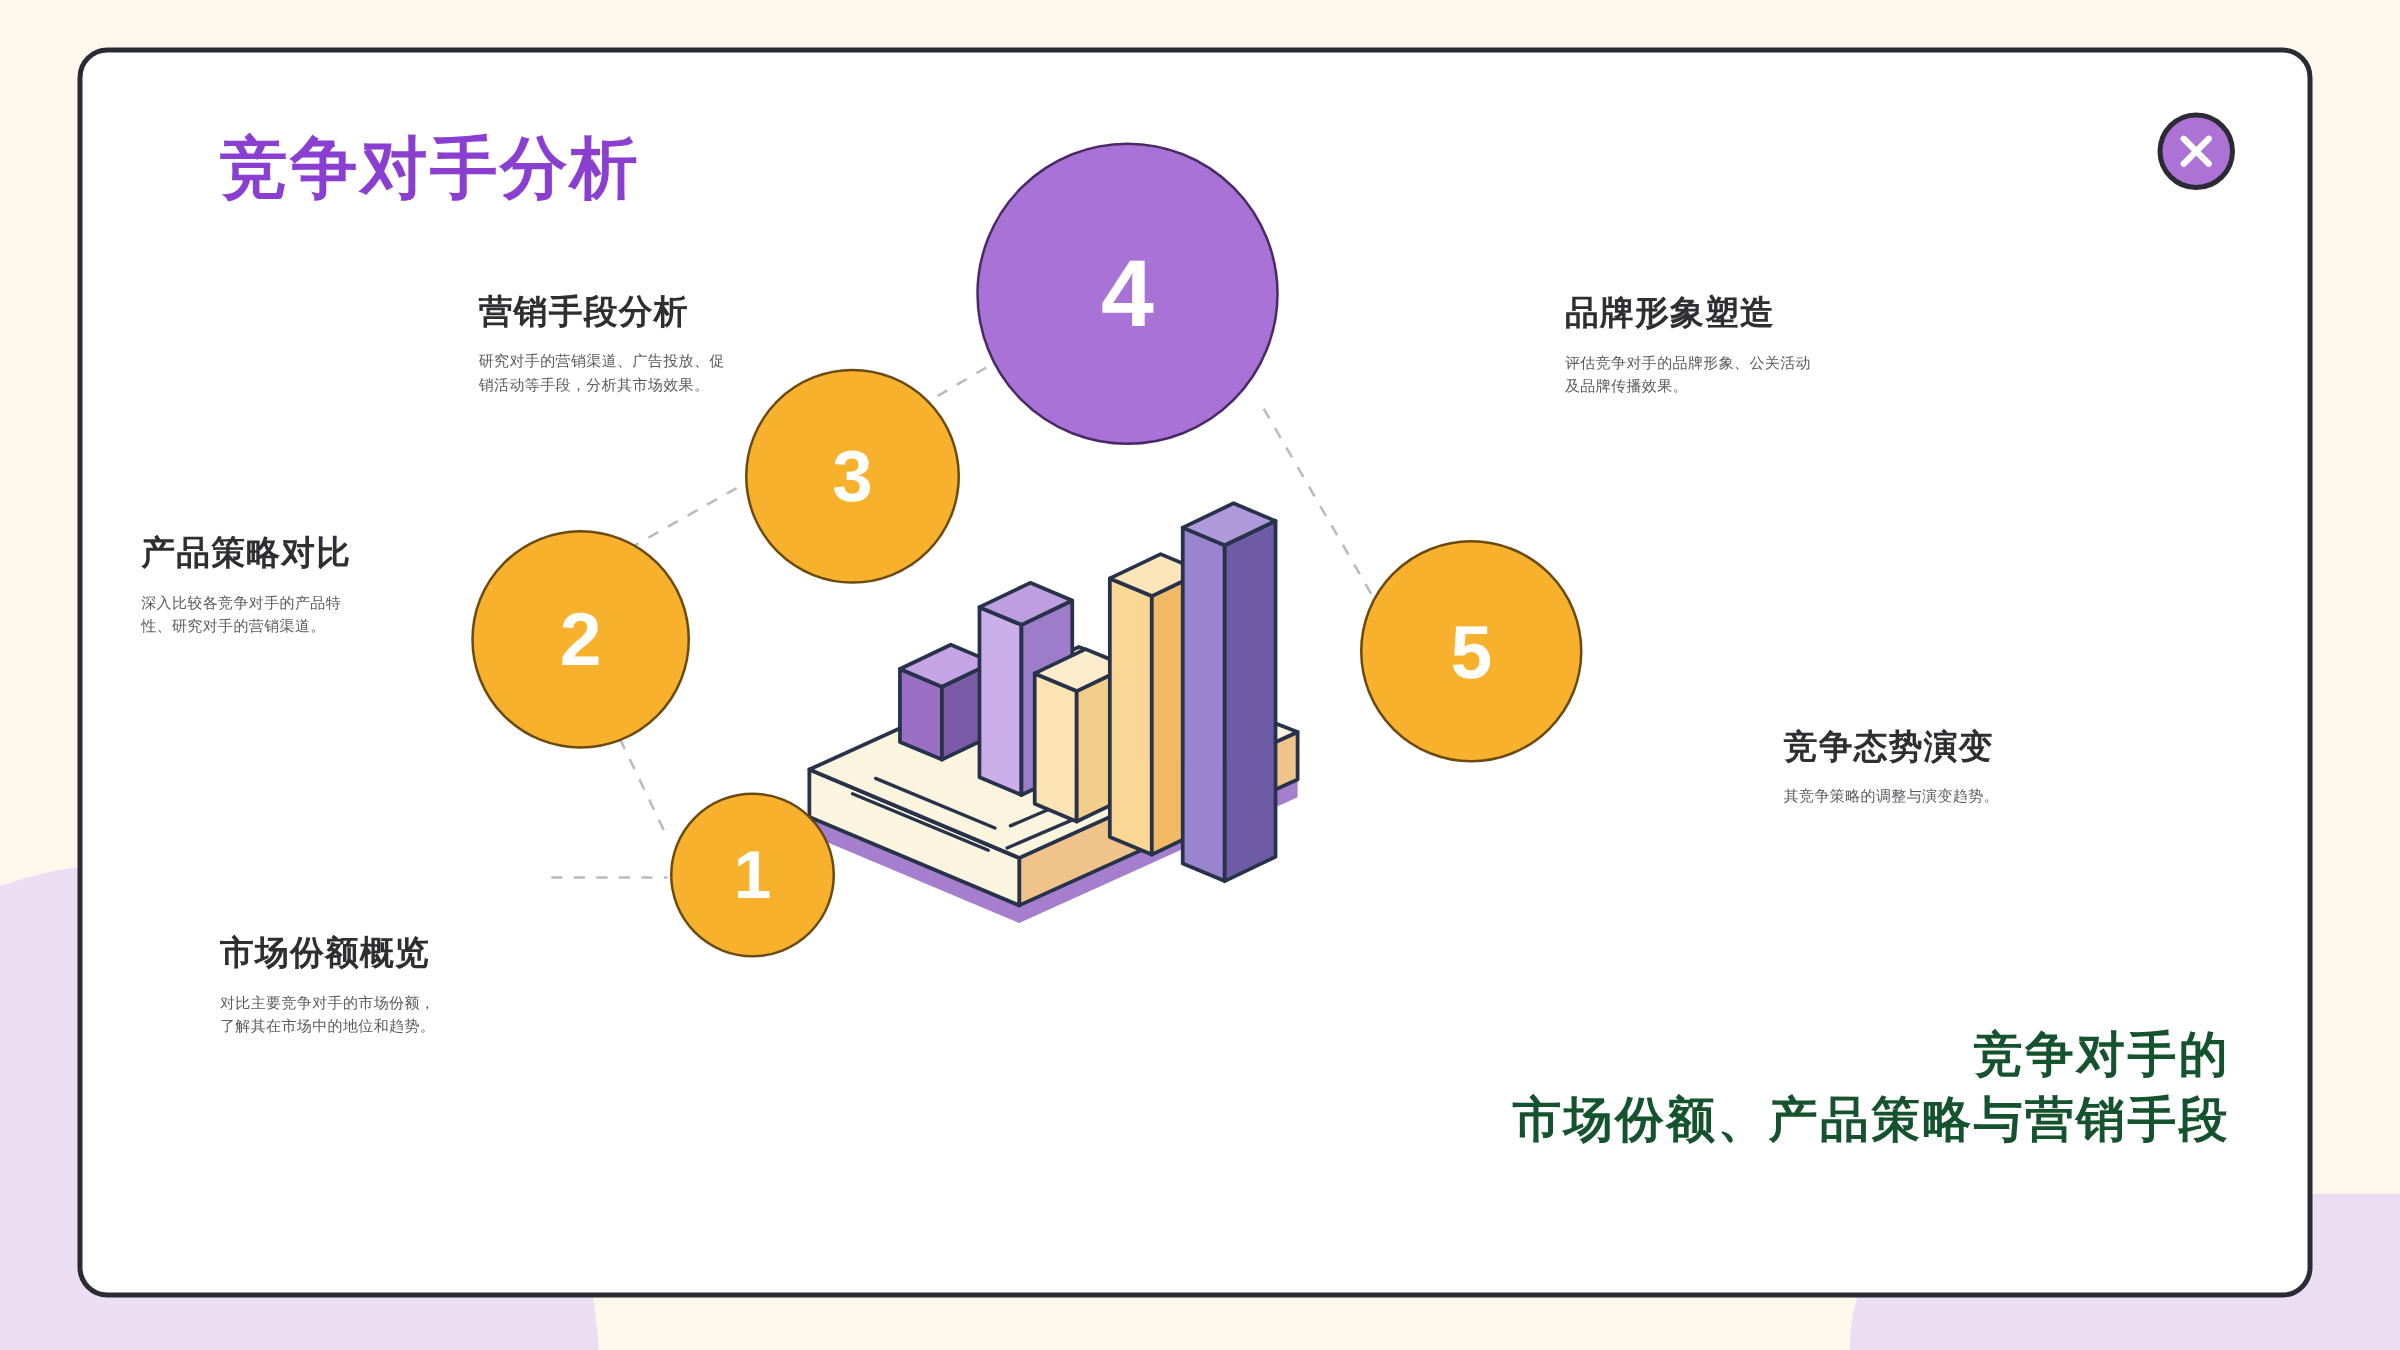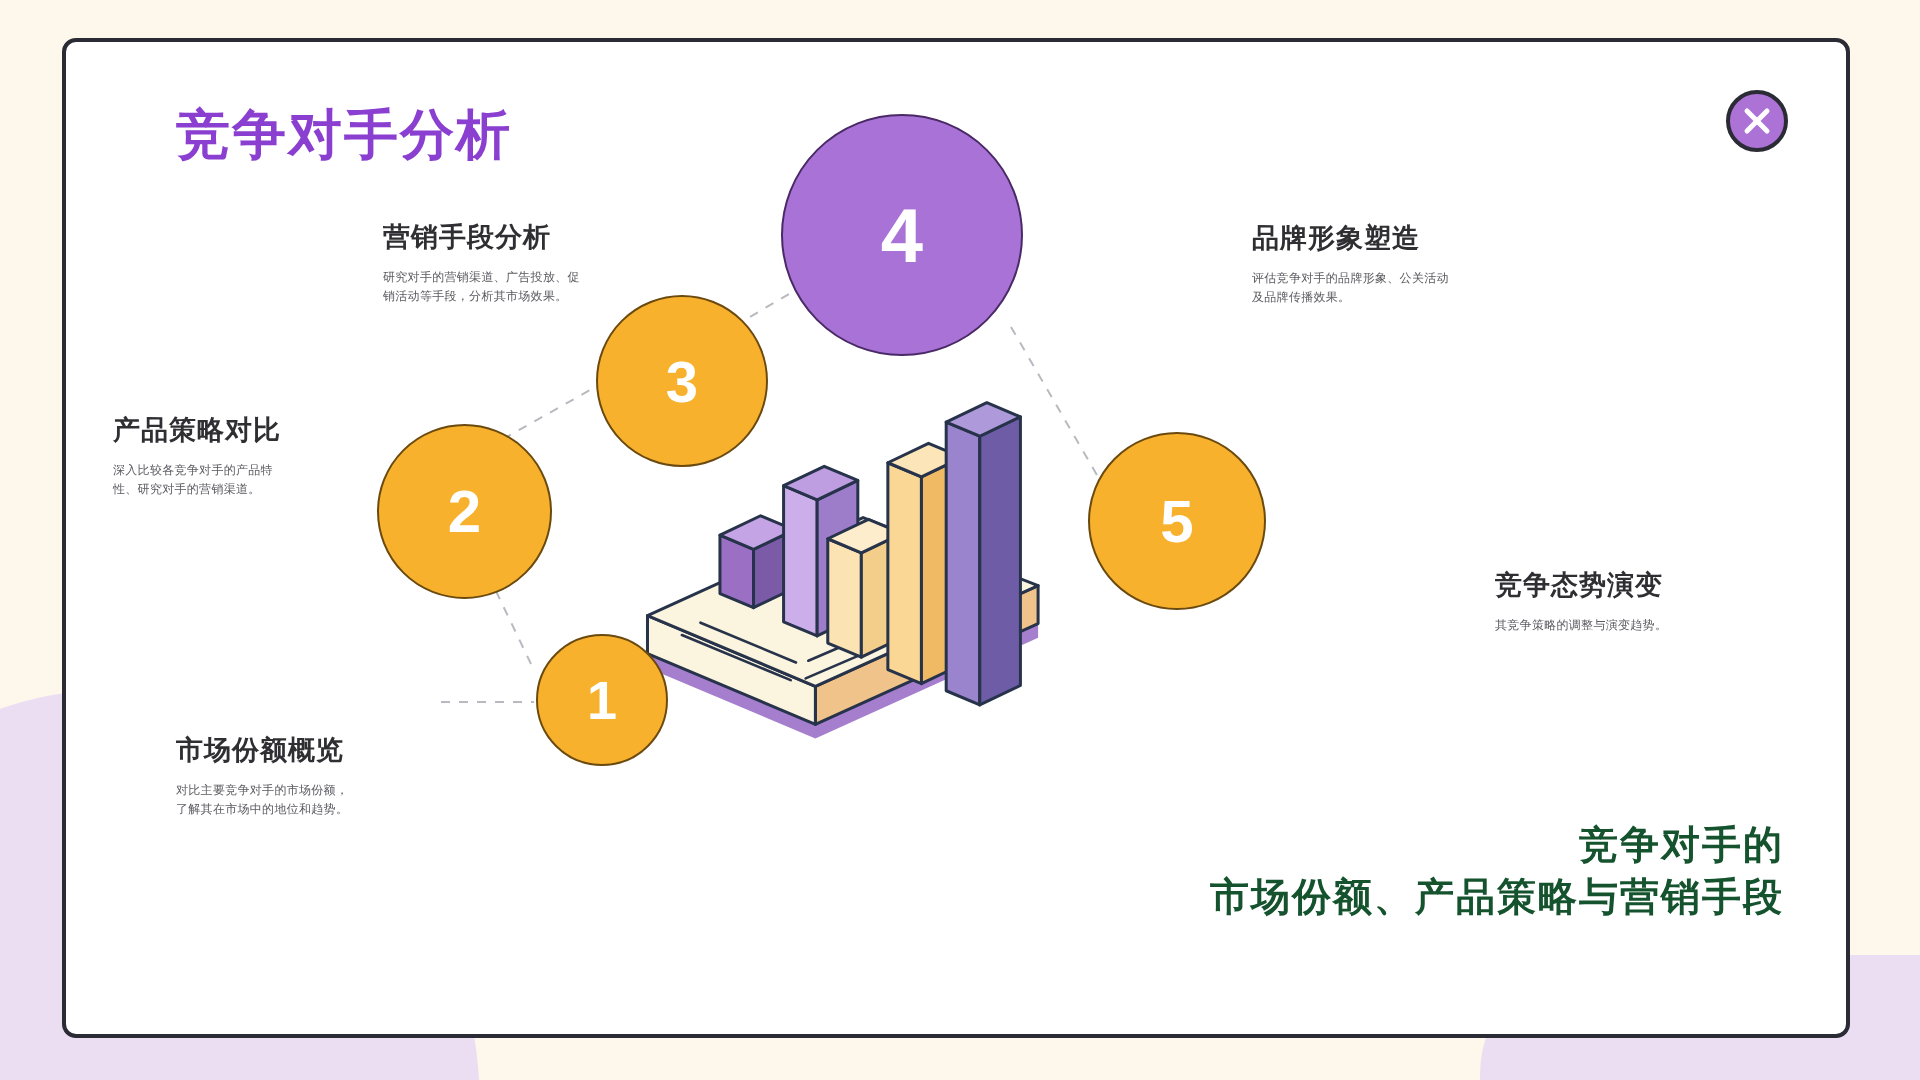--- a/index.html
+++ b/index.html
@@ -40,21 +40,21 @@
 
   
   #card {
     position: absolute;
     left: 62px;
     top: 38px;
     width: 1788px;
     height: 1000px;
     background: #FFFFFF;
     border: 4px solid #2B2B35;
-    border-radius: 14px;
+    border-radius: 24px;
     box-sizing: border-box;
     overflow: hidden;
   }
 
   
   #page-title {
     position: absolute;
     left: 110px;
     top: 57px;
     font-size: 54px;
@@ -106,21 +106,21 @@
     justify-content: center;
     color: #FFFFFF;
     font-weight: bold;
     box-sizing: border-box;
     cursor: pointer;
   }
   .num-circle.orange { background: #F8B12C; border: 2px solid #6B4A0F; }
   .num-circle.purple { background: #A972D6; border: 2px solid #4A2A66; }
 
   
-  .blk { position: absolute; }
+  .blk { position: absolute; margin-top: 12px; }
   .blk-title {
     font-size: 27px;
     font-weight: bold;
     color: #2F2F33;
     letter-spacing: 1px;
     white-space: nowrap;
     margin-bottom: 13px;
   }
   .blk-desc {
     font-size: 12px;
@@ -256,21 +256,21 @@
     </div>
 
     <div class="blk" style="left:47px; top:370px; width:350px;">
       <div class="blk-title">产品策略对比</div>
       <div class="blk-desc">
         <div>深入比较各竞争对手的产品特</div>
         <div>性、研究对手的营销渠道。</div>
       </div>
     </div>
 
-    <div class="blk" style="left:1429px; top:525px; width:400px;font-family:Liberation Serif, serif;">
+    <div class="blk" style="left:1361px; top:525px; width:400px;font-family:Liberation Serif, serif;">
       <div class="blk-title">竞争态势演变</div>
       <div class="blk-desc">
         <div>其竞争策略的调整与演变趋势。</div>
       </div>
     </div>
 
     <div class="blk" style="left:110px; top:690px; width:360px;">
       <div class="blk-title">市场份额概览</div>
       <div class="blk-desc">
         <div>对比主要竞争对手的市场份额，</div>

